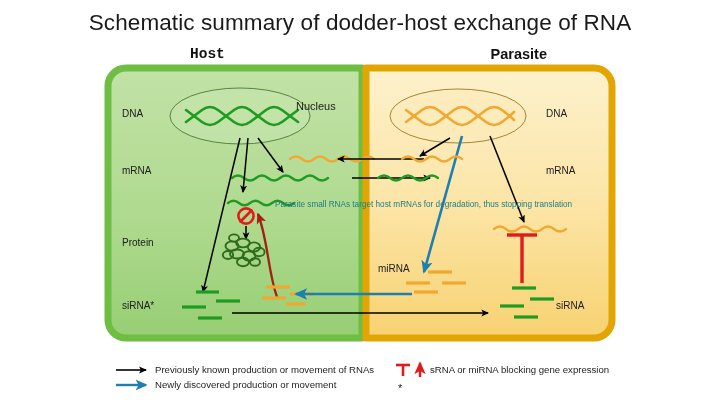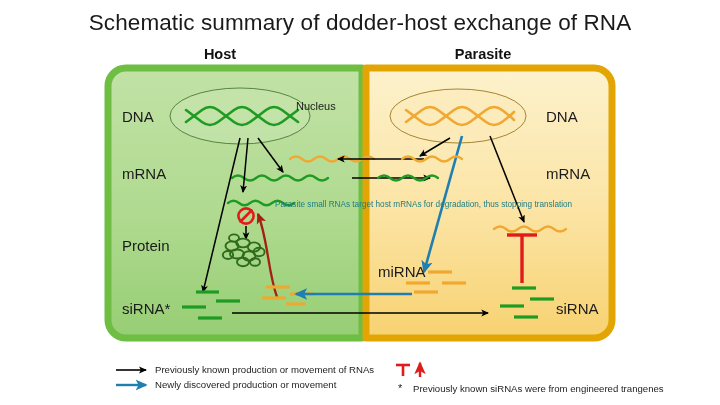--- a/index.html
+++ b/index.html
@@ -8,23 +8,23 @@
     font-family:"Liberation Sans", sans-serif;
     position:relative;
   }
   #figure{position:absolute;left:0;top:0;width:720px;height:311px;}
   .txt{position:absolute;white-space:pre;}
   #title{
     left:0;top:10px;width:720px;text-align:center;
     font-size:22.5px;color:#1a1a1a;font-weight:400;letter-spacing:.1px;
   }
   .panel-head{font-size:14.5px;font-weight:bold;color:#111111;}
-  #host-head{left:190px;top:46px;width:60px;text-align:center;}
-  #para-head{left:443px;top:46px;width:80px;text-align:center;}
-  .cell-label{font-size:15px;color:#1b1b1b;}
+  #host-head{left:190px;top:46px;width:60px;text-align:left;font-family:Liberation Mono, monospace;}
+  #para-head{left:467px;top:46px;width:80px;text-align:right;}
+  .cell-label{font-size:10px;color:#1b1b1b;}
   .annot{
     left:275px;top:200px;width:66px;
     font-size:8.2px;line-height:10.4px;color:#1f7d84;
   }
   .legend-txt{font-size:9.6px;color:#1d1d1d;}
   svg{position:absolute;left:0;top:0;}
 </style>
 </head>
 <body>
 
@@ -182,16 +182,16 @@
   <div class="txt annot">Parasite small RNAs target host mRNAs for degradation, thus stopping translation</div>
 
   <div class="txt cell-label" style="left:546px;top:108px;">DNA</div>
   <div class="txt cell-label" style="left:546px;top:165px;">mRNA</div>
   <div class="txt cell-label" style="left:378px;top:263px;">miRNA</div>
   <div class="txt cell-label" style="left:556px;top:300px;">siRNA</div>
 
   <div class="txt legend-txt" style="left:155px;top:379px;">Newly discovered production or movement</div>
   <div class="txt legend-txt" style="left:155px;top:364px;">Previously known production or movement of RNAs</div>
 
+  <div class="txt legend-txt" style="left:430px;top:364px;">sRNA or miRNA blocking gene expression</div>
   <div class="txt legend-txt" style="left:398px;top:382px;font-size:11px;">*</div>
-  <div class="txt legend-txt" style="left:413px;top:383px;">Previously known siRNAs were from engineered trangenes</div>
 
 </div>
 
 </body></html>

